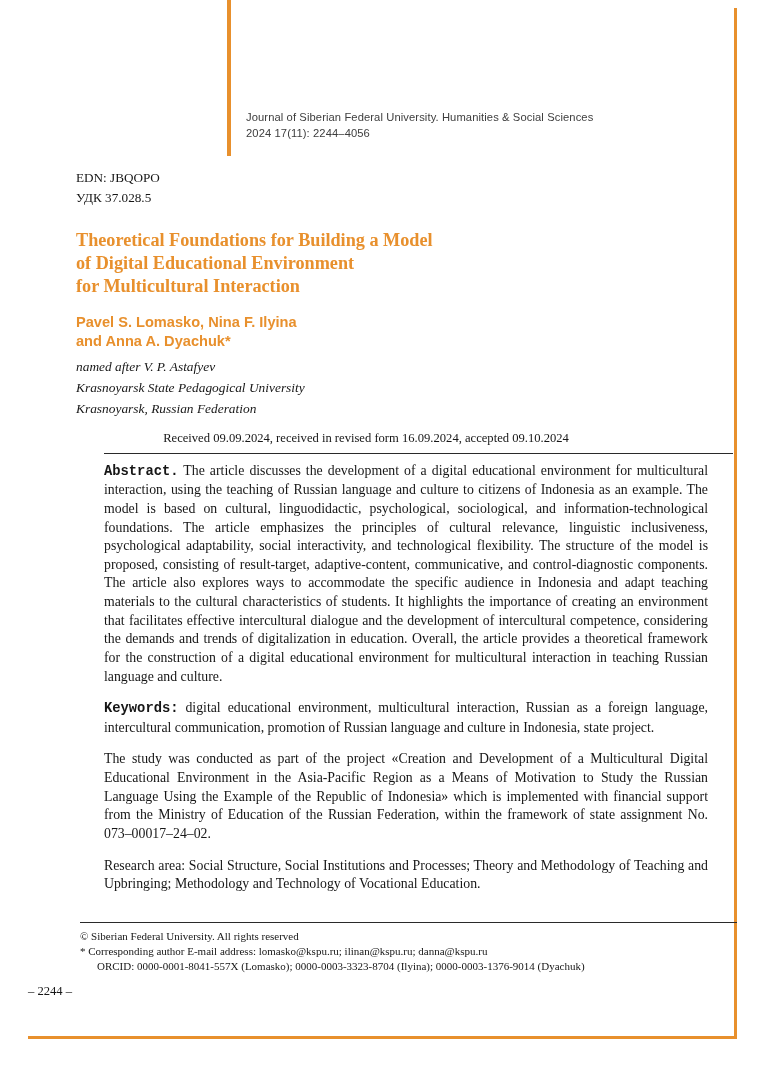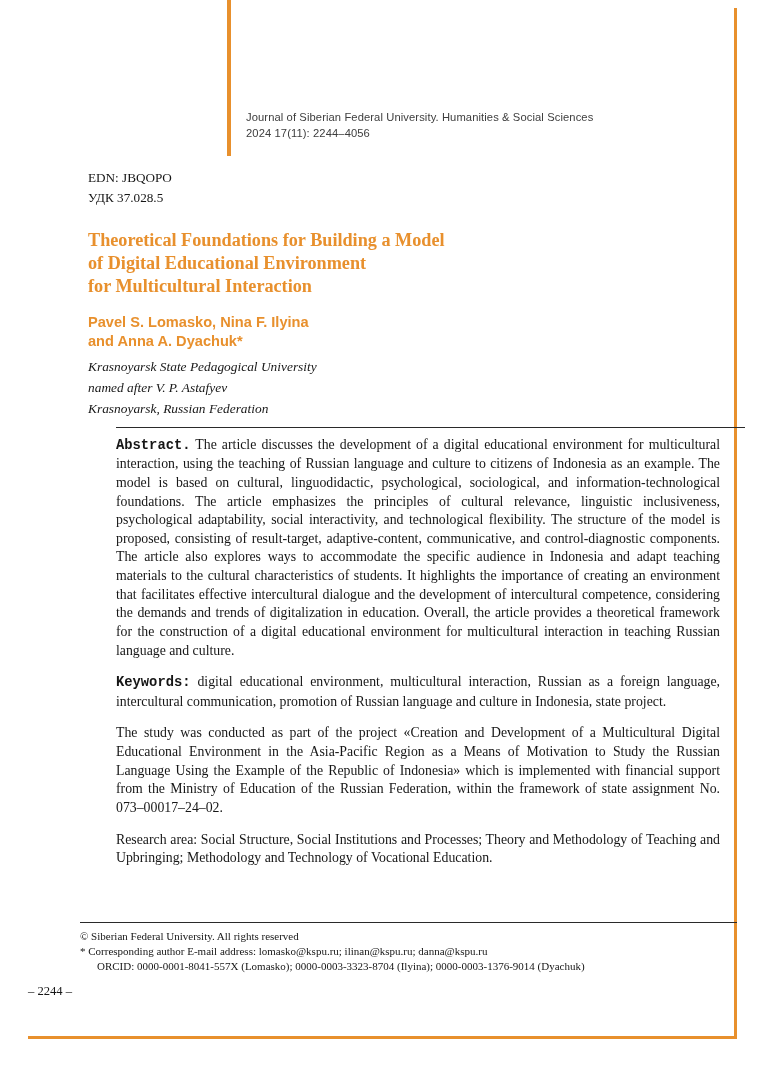--- a/index.html
+++ b/index.html
@@ -21,21 +21,21 @@
   .accent-right-bar  { left: 734px; top: 8px; width: 3px; height: 1031px; }
   .accent-bottom-bar { left: 28px; top: 1036px; width: 709px; height: 3px; }
 
   .journal-header {
     position: absolute; left: 246px; top: 109px;
     font-family: "Liberation Sans", sans-serif;
     font-size: 11.2px; line-height: 1.45; color: #3d3d3d;
     letter-spacing: 0.1px;
   }
 
-  .content { position: absolute; left: 88px; top: 168px; width: 632px; }
+  .content { position: absolute; left: 76px; top: 168px; width: 632px; }
 
   .meta-codes { font-size: 13.2px; line-height: 1.5; }
 
   .article-title {
     margin-top: 21px;
     font-family: Liberation Serif, serif;
     font-weight: bold; font-size: 18.2px; line-height: 1.27;
     color: #E8902D;
   }
   .authors {
@@ -104,25 +104,26 @@
       <span>of Digital Educational Environment</span><br>
       <span>for Multicultural Interaction</span>
     </h1>
 
     <div class="authors">
       <div>Pavel S. Lomasko, Nina F. Ilyina</div>
       <div>and Anna A. Dyachuk*</div>
     </div>
 
     <div class="affiliation">
+      <div>named after V. P. Astafyev</div>
       <div>Krasnoyarsk State Pedagogical University</div>
-      <div>named after V. P. Astafyev</div>
       <div>Krasnoyarsk, Russian Federation</div>
     </div>
 
+    <div class="received-line">Received 09.09.2024, received in revised form 16.09.2024, accepted 09.10.2024</div>
 
     <hr class="top-rule">
 
     <p class="para abstract">
       <b>Abstract.</b>
       <span>The article discusses the development of a digital educational environment for multicultural interaction, using the teaching of Russian language and culture to citizens of Indonesia as an example. The model is based on cultural, linguodidactic, psychological, sociological, and information-technological foundations. The article emphasizes the principles of cultural relevance, linguistic inclusiveness, psychological adaptability, social interactivity, and technological flexibility. The structure of the model is proposed, consisting of result-target, adaptive-content, communicative, and control-diagnostic components. The article also explores ways to accommodate the specific audience in Indonesia and adapt teaching materials to the cultural characteristics of students. It highlights the importance of creating an environment that facilitates effective intercultural dialogue and the development of intercultural competence, considering the demands and trends of digitalization in education. Overall, the article provides a theoretical framework for the construction of a digital educational environment for multicultural interaction in teaching Russian language and culture.</span>
     </p>
 
     <p class="para">
       <b>Keywords:</b>

